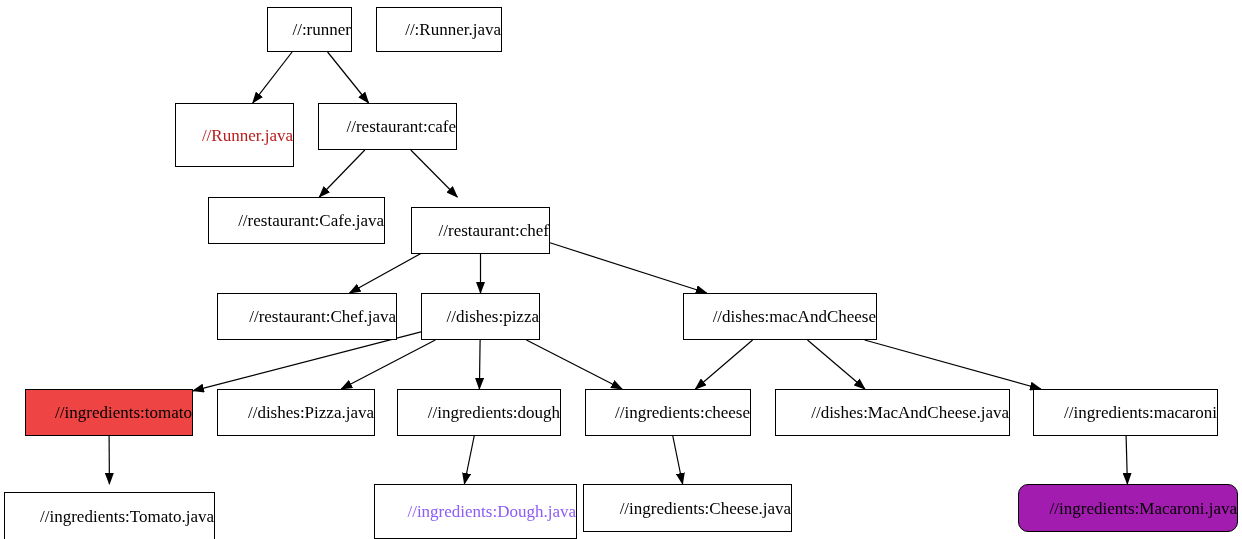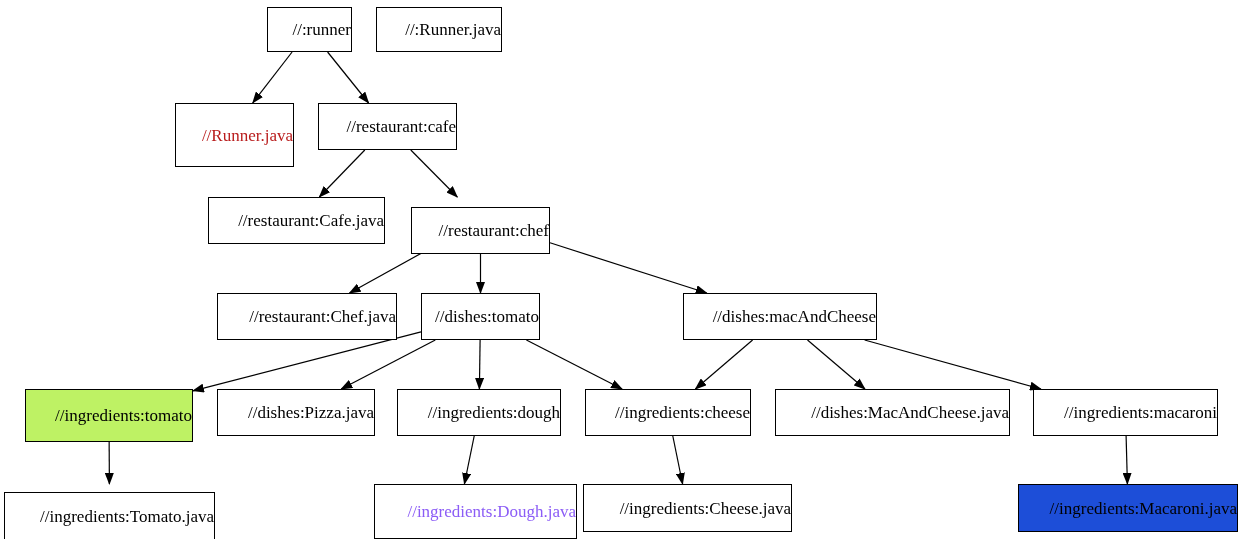--- a/index.html
+++ b/index.html
@@ -89,26 +89,26 @@
       <div class="node" style="left: 208px; top: 197px; width: 177px; height: 47px; border-color: rgb(0, 0, 0); background: rgb(255, 255, 255); color: rgb(0, 0, 0);">
         <span>//restaurant:Cafe.java</span>
       </div>
       <div class="node" style="left: 411px; top: 207px; width: 139px; height: 47px; border-color: rgb(0, 0, 0); background: rgb(255, 255, 255); color: rgb(0, 0, 0);">
         <span>//restaurant:chef</span>
       </div>
       <div class="node" style="left: 217px; top: 293px; width: 180px; height: 47px; border-color: rgb(0, 0, 0); background: rgb(255, 255, 255); color: rgb(0, 0, 0);">
         <span>//restaurant:Chef.java</span>
       </div>
       <div class="node" style="left: 421px; top: 293px; width: 119px; height: 47px; border-color: rgb(0, 0, 0); background: rgb(255, 255, 255); color: rgb(0, 0, 0);">
-        <span>//dishes:tomato</span>
+        <span>//dishes:pizza</span>
       </div>
       <div class="node" style="left: 683px; top: 293px; width: 194px; height: 47px; border-color: rgb(0, 0, 0); background: rgb(255, 255, 255); color: rgb(0, 0, 0);">
         <span>//dishes:macAndCheese</span>
       </div>
-      <div class="node" style="left: 25px; top: 389px; width: 168px; height: 53px; border-color: rgb(0, 0, 0); background: #bef264; color: rgb(0, 0, 0);">
+      <div class="node" style="left: 25px; top: 389px; width: 168px; height: 47px; border-color: rgb(0, 0, 0); background: #ef4444; color: rgb(0, 0, 0);">
         <span>//ingredients:tomato</span>
       </div>
       <div class="node" style="left: 217px; top: 389px; width: 158px; height: 47px; border-color: rgb(0, 0, 0); background: rgb(255, 255, 255); color: rgb(0, 0, 0);">
         <span>//dishes:Pizza.java</span>
       </div>
       <div class="node" style="left: 397px; top: 389px; width: 164px; height: 47px; border-color: rgb(0, 0, 0); background: rgb(255, 255, 255); color: rgb(0, 0, 0);">
         <span>//ingredients:dough</span>
       </div>
       <div class="node" style="left: 585px; top: 389px; width: 166px; height: 47px; border-color: rgb(0, 0, 0); background: rgb(255, 255, 255); color: rgb(0, 0, 0);">
         <span>//ingredients:cheese</span>
@@ -121,17 +121,17 @@
       </div>
       <div class="node" style="left: 4px; top: 484px; width: 211px; height: 48px; border-color: rgb(0, 0, 0); background: rgb(255, 255, 255); color: rgb(0, 0, 0); margin-top: 8px;">
         <span>//ingredients:Tomato.java</span>
       </div>
       <div class="node" style="left: 358px; top: 484px; width: 203px; height: 55px; border-color: rgb(0, 0, 0); background: rgb(255, 255, 255); color: #8b5cf6; margin-left: 16px;">
         <span>//ingredients:Dough.java</span>
       </div>
       <div class="node" style="left: 583px; top: 484px; width: 209px; height: 48px; border-color: rgb(0, 0, 0); background: rgb(255, 255, 255); color: rgb(0, 0, 0);">
         <span>//ingredients:Cheese.java</span>
       </div>
-      <div class="node" style="left: 1018px; top: 484px; width: 220px; height: 48px; border-color: rgb(0, 0, 0); background: #1d4ed8; color: rgb(0, 0, 0);">
+      <div class="node" style="left: 1018px; top: 484px; width: 220px; height: 48px; border-color: rgb(0, 0, 0); background: #a21caf; color: rgb(0, 0, 0); border-radius: 10px;">
         <span>//ingredients:Macaroni.java</span>
       </div>
     </div>
 </div>
 
 </body></html>

